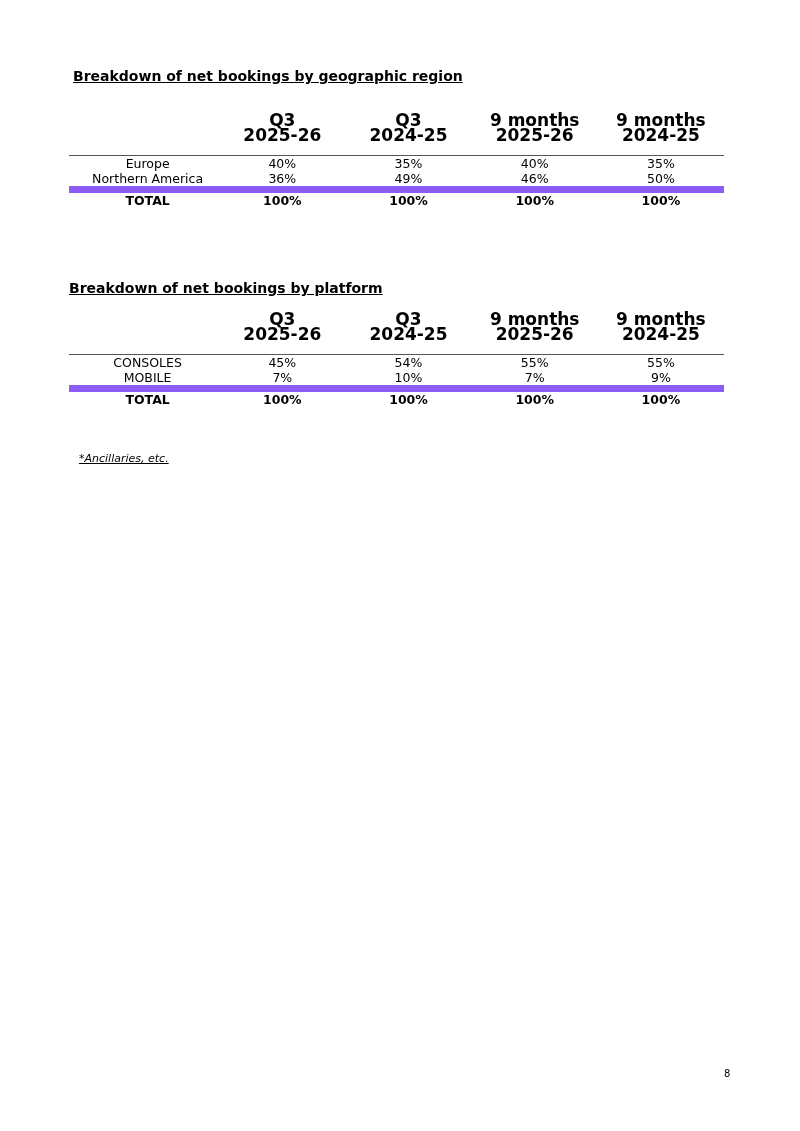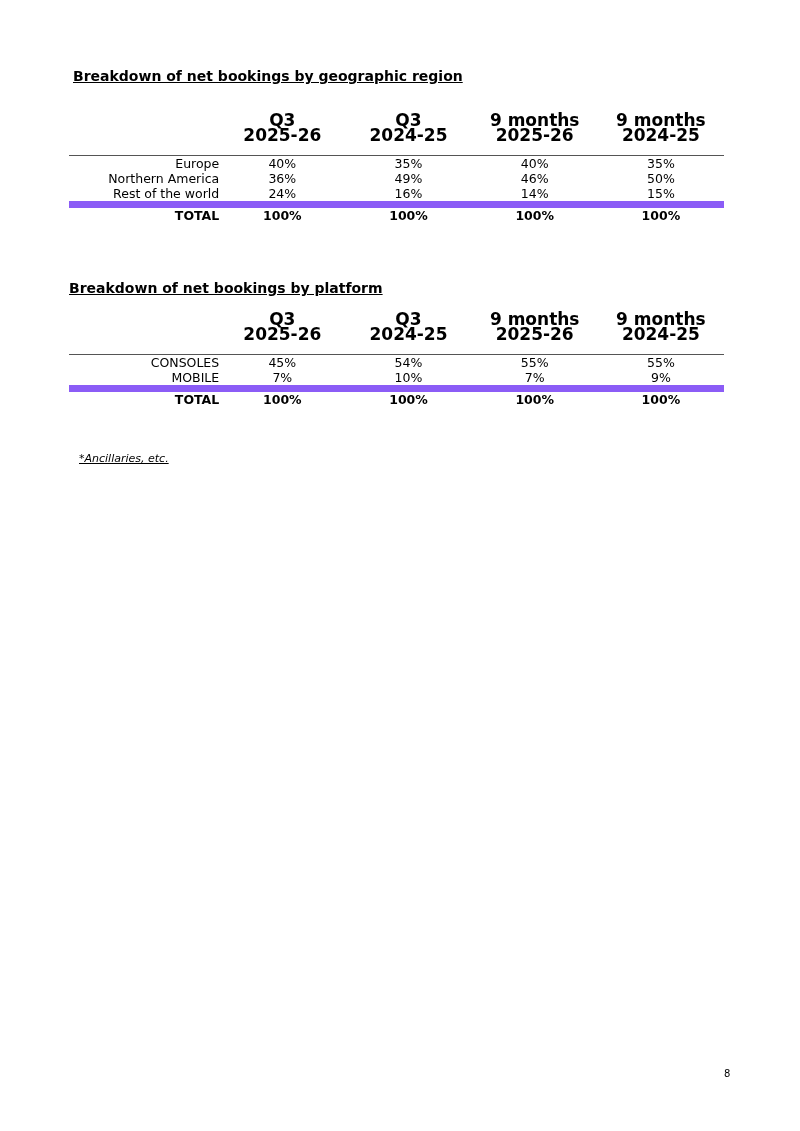--- a/index.html
+++ b/index.html
@@ -1,21 +1,21 @@
 <!DOCTYPE html>
 <html><head>
 <meta charset="utf-8">
 <style>
   html, body { margin: 0; padding: 0; background: #ffffff; }
   body { width: 800px; height: 1131px; position: relative; font-family: "DejaVu Sans", sans-serif; color: #000; }
   .section-title { position: absolute; font-weight: bold; font-size: 14px; text-decoration: underline; white-space: nowrap; }
   .tbl { position: absolute; left: 69px; width: 655px; border-collapse: collapse; font-size: 12.5px; }
   .tbl th { font-weight: bold; font-size: 17px; text-align: center; line-height: 15px; padding: 0; vertical-align: top; }
   .tbl td { padding: 0; line-height: 15px; text-align: center; }
-  .tbl td.label { text-align: right; padding-left: 7px; }
+  .tbl td.label { text-align: center; padding-left: 7px; }
   .tbl col.c0 { width: 150px; }
   .tbl col.cx { width: 126px; }
   .tbl tr.head-row th { height: 38px; }
   .tbl tr.spacer td { height: 0; border-bottom: 1px solid #555; }
   .tbl tr.total-row td { font-weight: bold; border-top: 7px solid #8b5cf6; line-height: 15px; }
   .footnote { position: absolute; left: 79px; top: 452px; font-size: 11px; font-style: italic; text-decoration: underline; }
   .page-number { position: absolute; left: 724px; top: 1068px; font-size: 10px; }
 </style>
 </head>
 <body>
@@ -47,27 +47,20 @@
     <td>35%</td>
     <td>40%</td>
     <td>35%</td>
   </tr>
   <tr>
     <td class="label">Northern America</td>
     <td>36%</td>
     <td>49%</td>
     <td>46%</td>
     <td>50%</td>
-  </tr>
-  <tr>
-    <td class="label">Rest of the world</td>
-    <td>24%</td>
-    <td>16%</td>
-    <td>14%</td>
-    <td>15%</td>
   </tr>
   <tr class="total-row">
     <td class="label">TOTAL</td>
     <td>100%</td>
     <td>100%</td>
     <td>100%</td>
     <td>100%</td>
   </tr>
 </tbody>
   </table>

